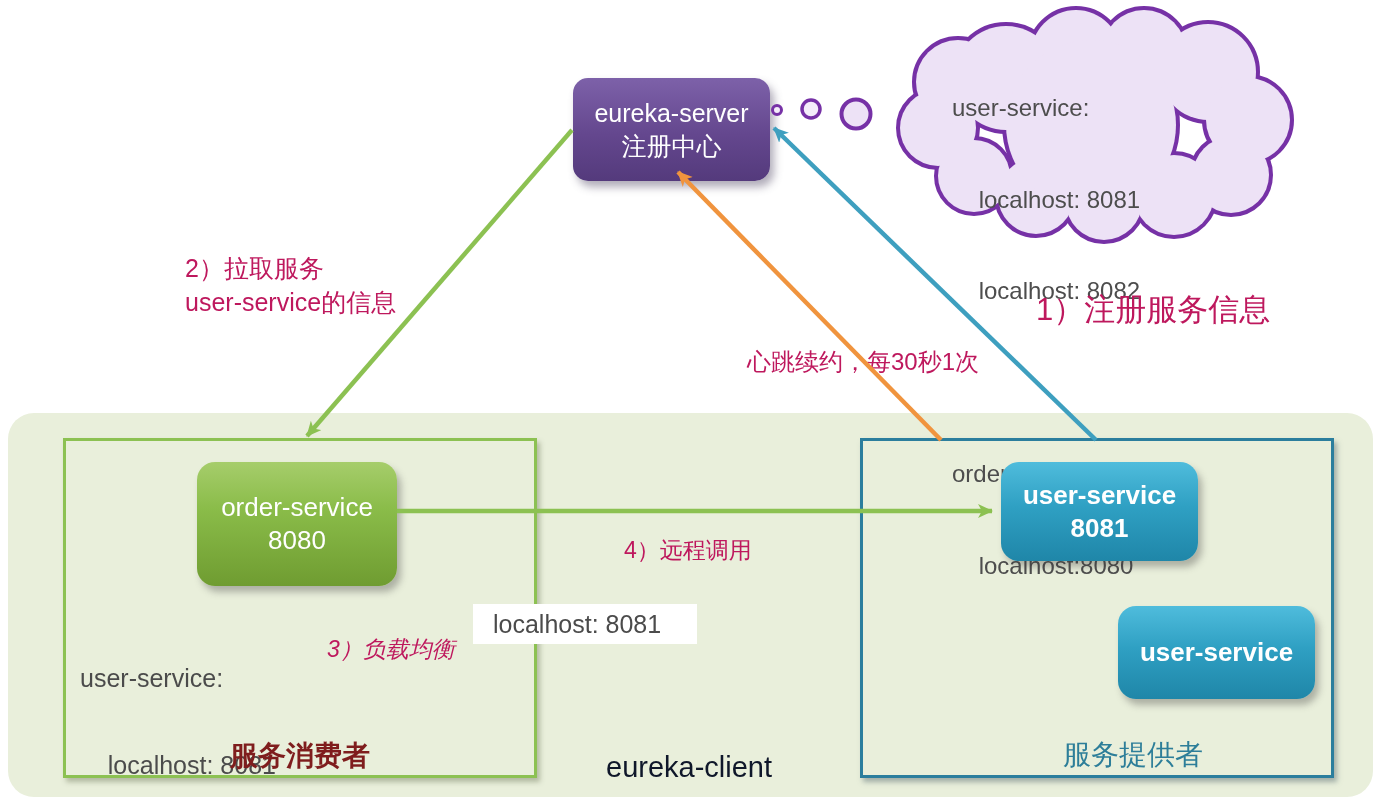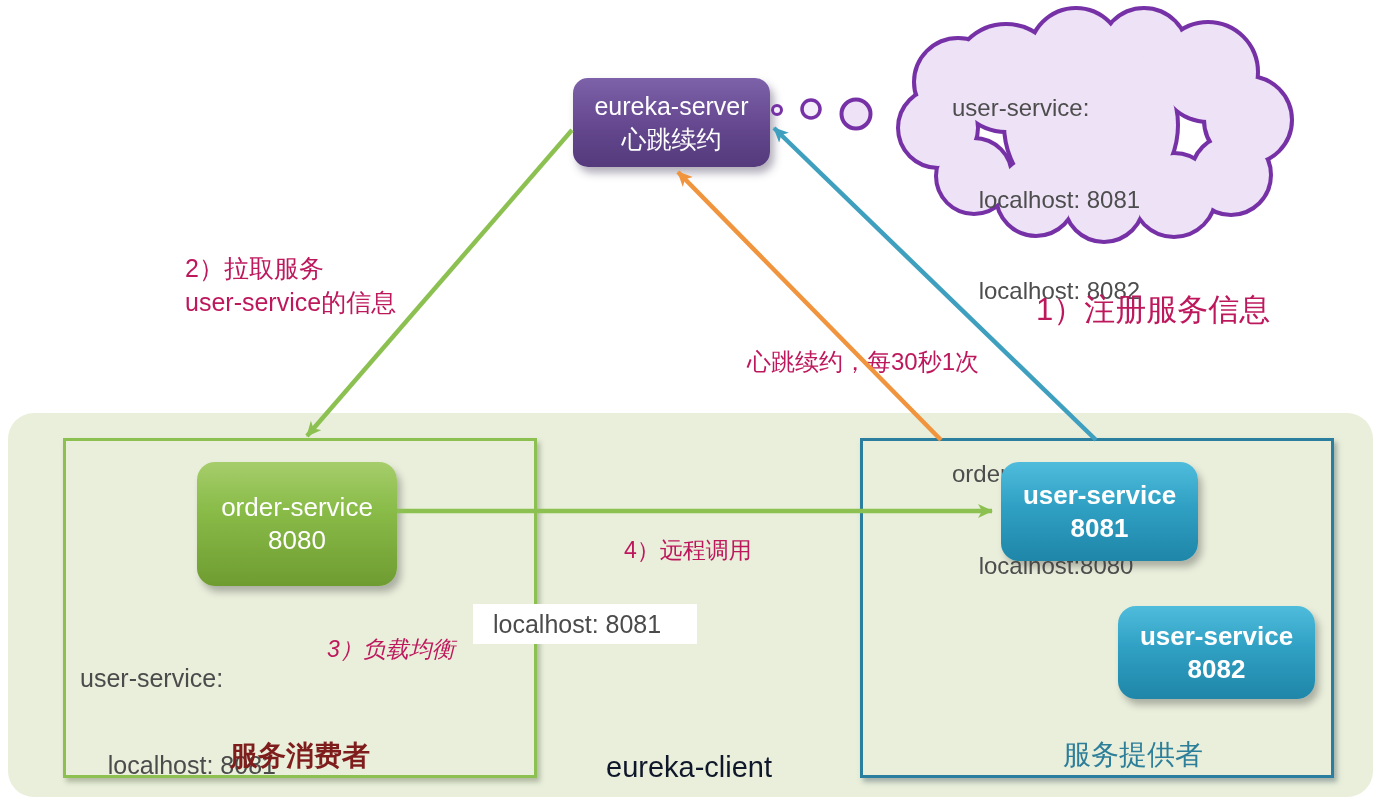--- a/index.html
+++ b/index.html
@@ -20,21 +20,21 @@
   
   .node{border-radius:18px;color:#fff;text-align:center;display:flex;flex-direction:column;
     justify-content:center;line-height:33px;font-size:26px;
     box-shadow:4px 6px 7px rgba(60,60,60,.35);}
   .node-green{background:linear-gradient(180deg,#a6cd6b 0%,#8abc49 38%,#6f9c31 100%);}
   .node-teal{background:linear-gradient(180deg,#4fbcdc 0%,#2fa0c3 45%,#1f86a8 100%);font-weight:bold;}
   .order-node{left:197px;top:462px;width:200px;height:124px;}
   .user-node-1{left:1001px;top:462px;width:197px;height:99px;}
   .user-node-2{left:1118px;top:606px;width:197px;height:93px;}
 
-  .eureka-node{left:573px;top:78px;width:197px;height:89px;border-radius:15px;
+  .eureka-node{left:573px;top:78px;width:197px;height:103px;border-radius:15px;
     background:linear-gradient(180deg,#7d61a9 0%,#64478e 55%,#543a7c 100%);
     color:#fff;font-size:25px;line-height:33px;text-align:center;display:flex;
     flex-direction:column;justify-content:center;
     box-shadow:4px 6px 8px rgba(80,70,100,.45);}
 
   
   .gray-label{color:#be185d;}
   .pull-label{left:185px;top:251px;font-size:25px;line-height:34px;}
   .register-label{left:1036px;top:289px;font-size:31px;}
   .heartbeat-label{left:747px;top:346px;font-size:24px;}
@@ -94,34 +94,33 @@
     <div>user-service:</div>
     <div>    localhost: 8081</div>
     <div>    localhost: 8082</div>
     <div></div>
     <div>order-service:</div>
     <div>    localhost:8080</div>
   </div>
 
   <div class="abs eureka-node z20">
     <div>eureka-server</div>
-    <div>心跳续约</div>
+    <div>注册中心</div>
   </div>
 
   <div class="abs node node-green order-node z20">
     <div>order-service</div>
     <div>8080</div>
   </div>
   <div class="abs node node-teal user-node-1 z20">
     <div>user-service</div>
     <div>8081</div>
   </div>
   <div class="abs node node-teal user-node-2 z20">
     <div>user-service</div>
-    <div>8082</div>
   </div>
 
   <div class="abs pull-label gray-label z30">
     <div>2）拉取服务</div>
     <div>user-service的信息</div>
   </div>
   <div class="abs register-label gray-label z30">1）注册服务信息</div>
   <div class="abs heartbeat-label gray-label z30">心跳续约，每30秒1次</div>
   <div class="abs remote-label gray-label z30">4）远程调用</div>
   <div class="abs lb-label gray-label z30">3）负载均衡</div>

